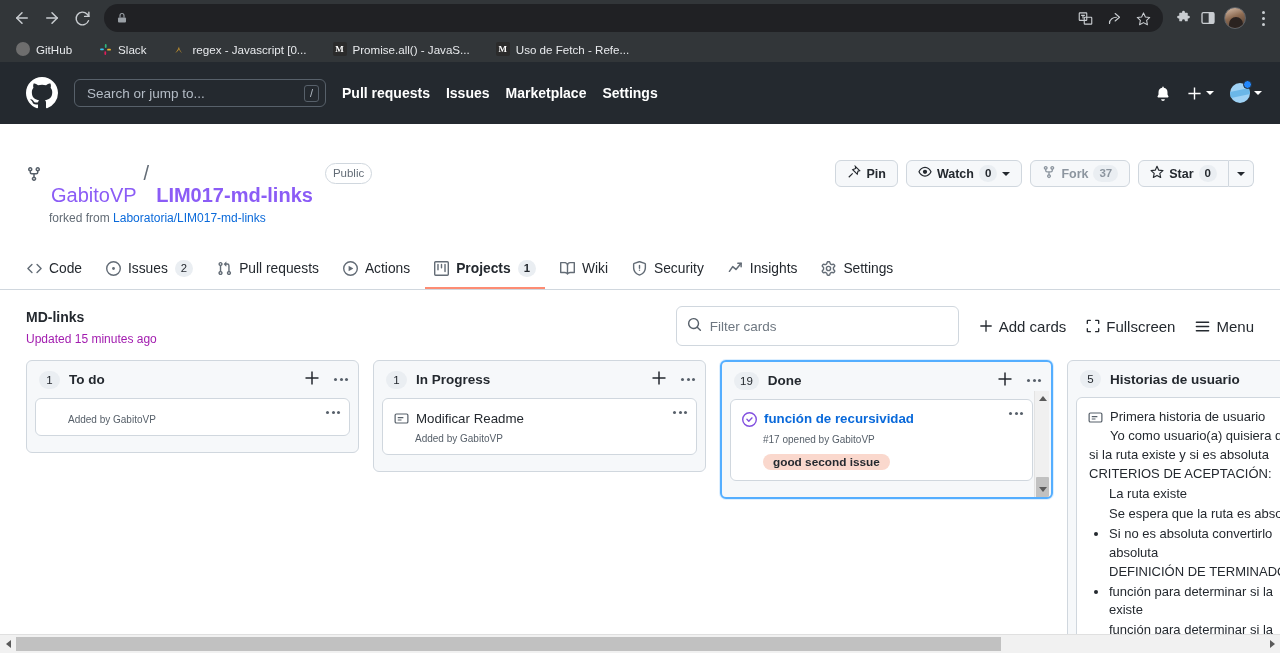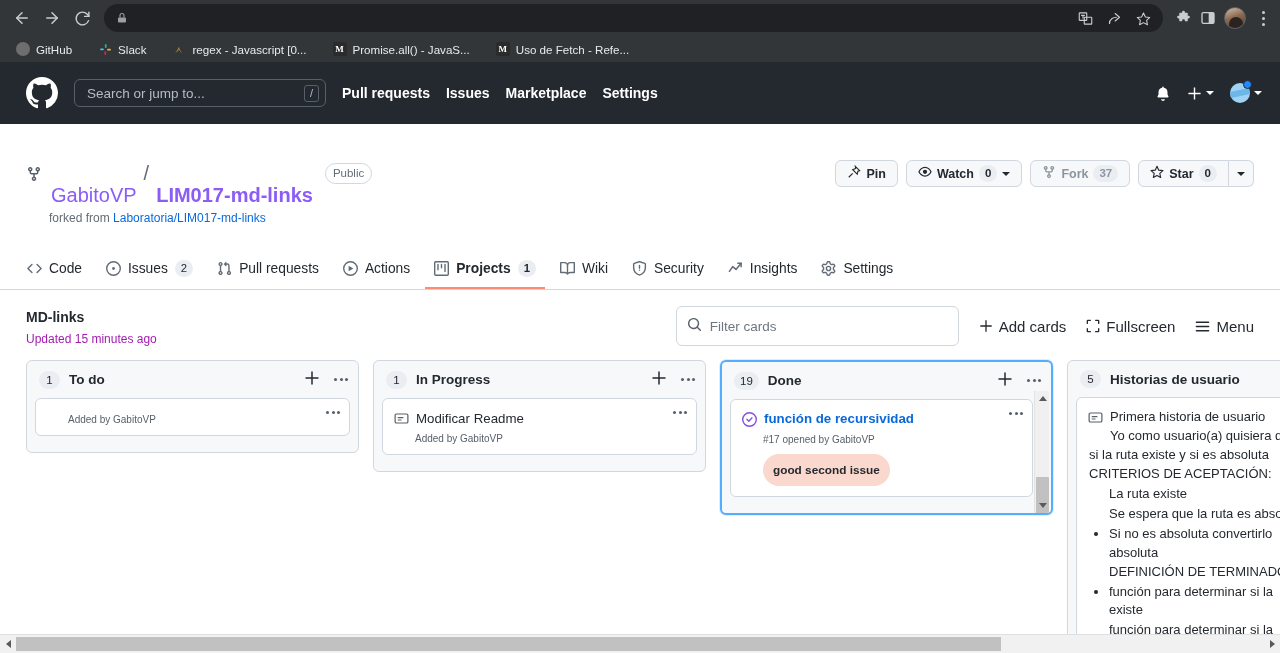--- a/index.html
+++ b/index.html
@@ -302,21 +302,21 @@
   .card-issue-title {
     font-size: 13.3px; color: #0969da; font-weight: 600; line-height: 1.42;
     padding-right: 20px;
   }
   .card-meta { font-size: 10px; color: #57606a; margin-top: 5px; margin-left: 21px; }
   .card-kebab { position: absolute; right: 9px; top: 12px; display: flex; gap: 2.5px;}
   .card-kebab i { width: 3px; height: 3px; border-radius: 50%; background: #57606a; display:block;}
   .label {
     display: inline-block; margin-top: 9px; margin-left: 21px;
     border-radius: 2em; font-size: 11.8px; font-weight: 600;
-    padding: 8px 10px; color: #24292f; line-height: 16px;
+    padding: 0 10px; color: #24292f; line-height: 16px;
   }
 
   
   .story-body { font-size: 13px; color: #24292f; line-height: 1.45; }
   .story-body .st-title { margin-bottom: 0px; }
   .story-body p { margin: 0; }
   .story-body ul { margin: 2px 0 0 16px; padding-left: 4px; }
   .story-body li { margin-top: 1px; }
   .nowrap-cell { white-space: nowrap; overflow: hidden; }
 

